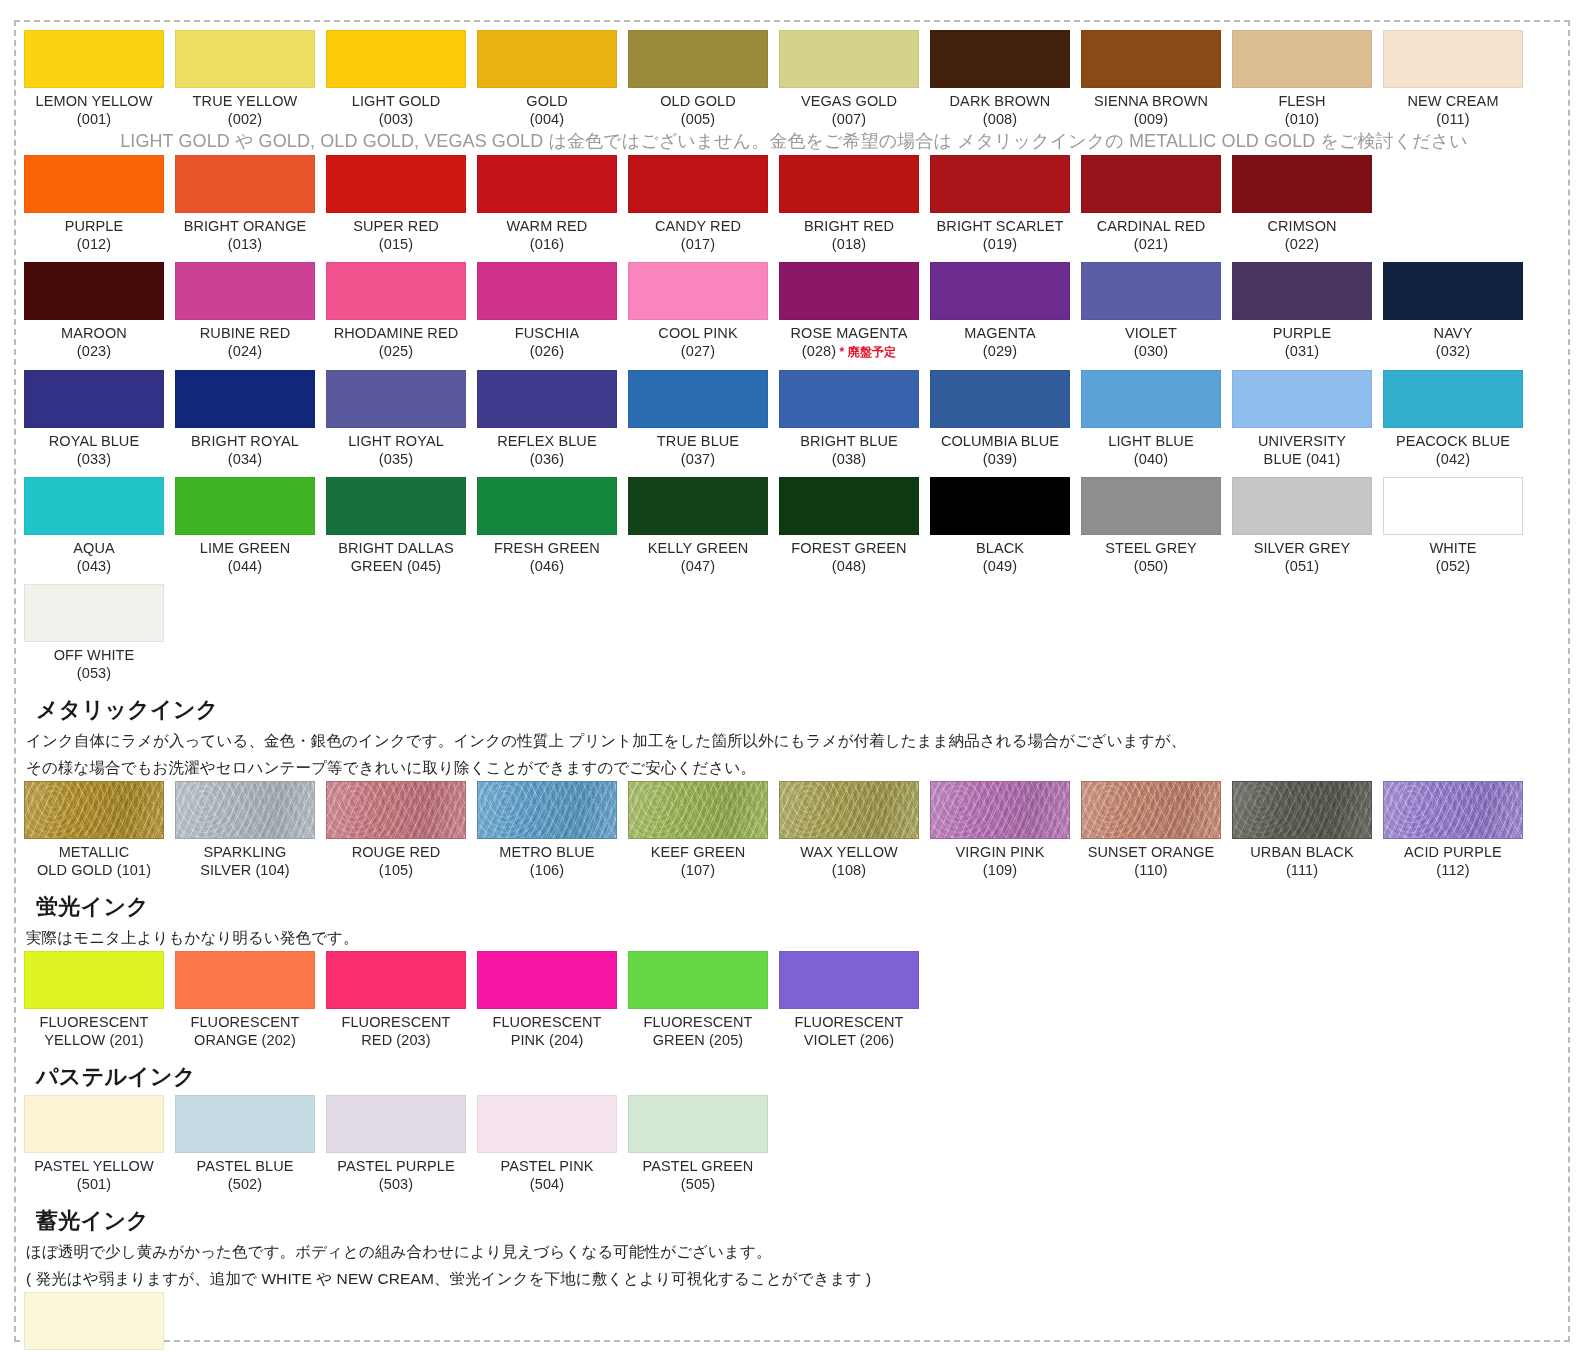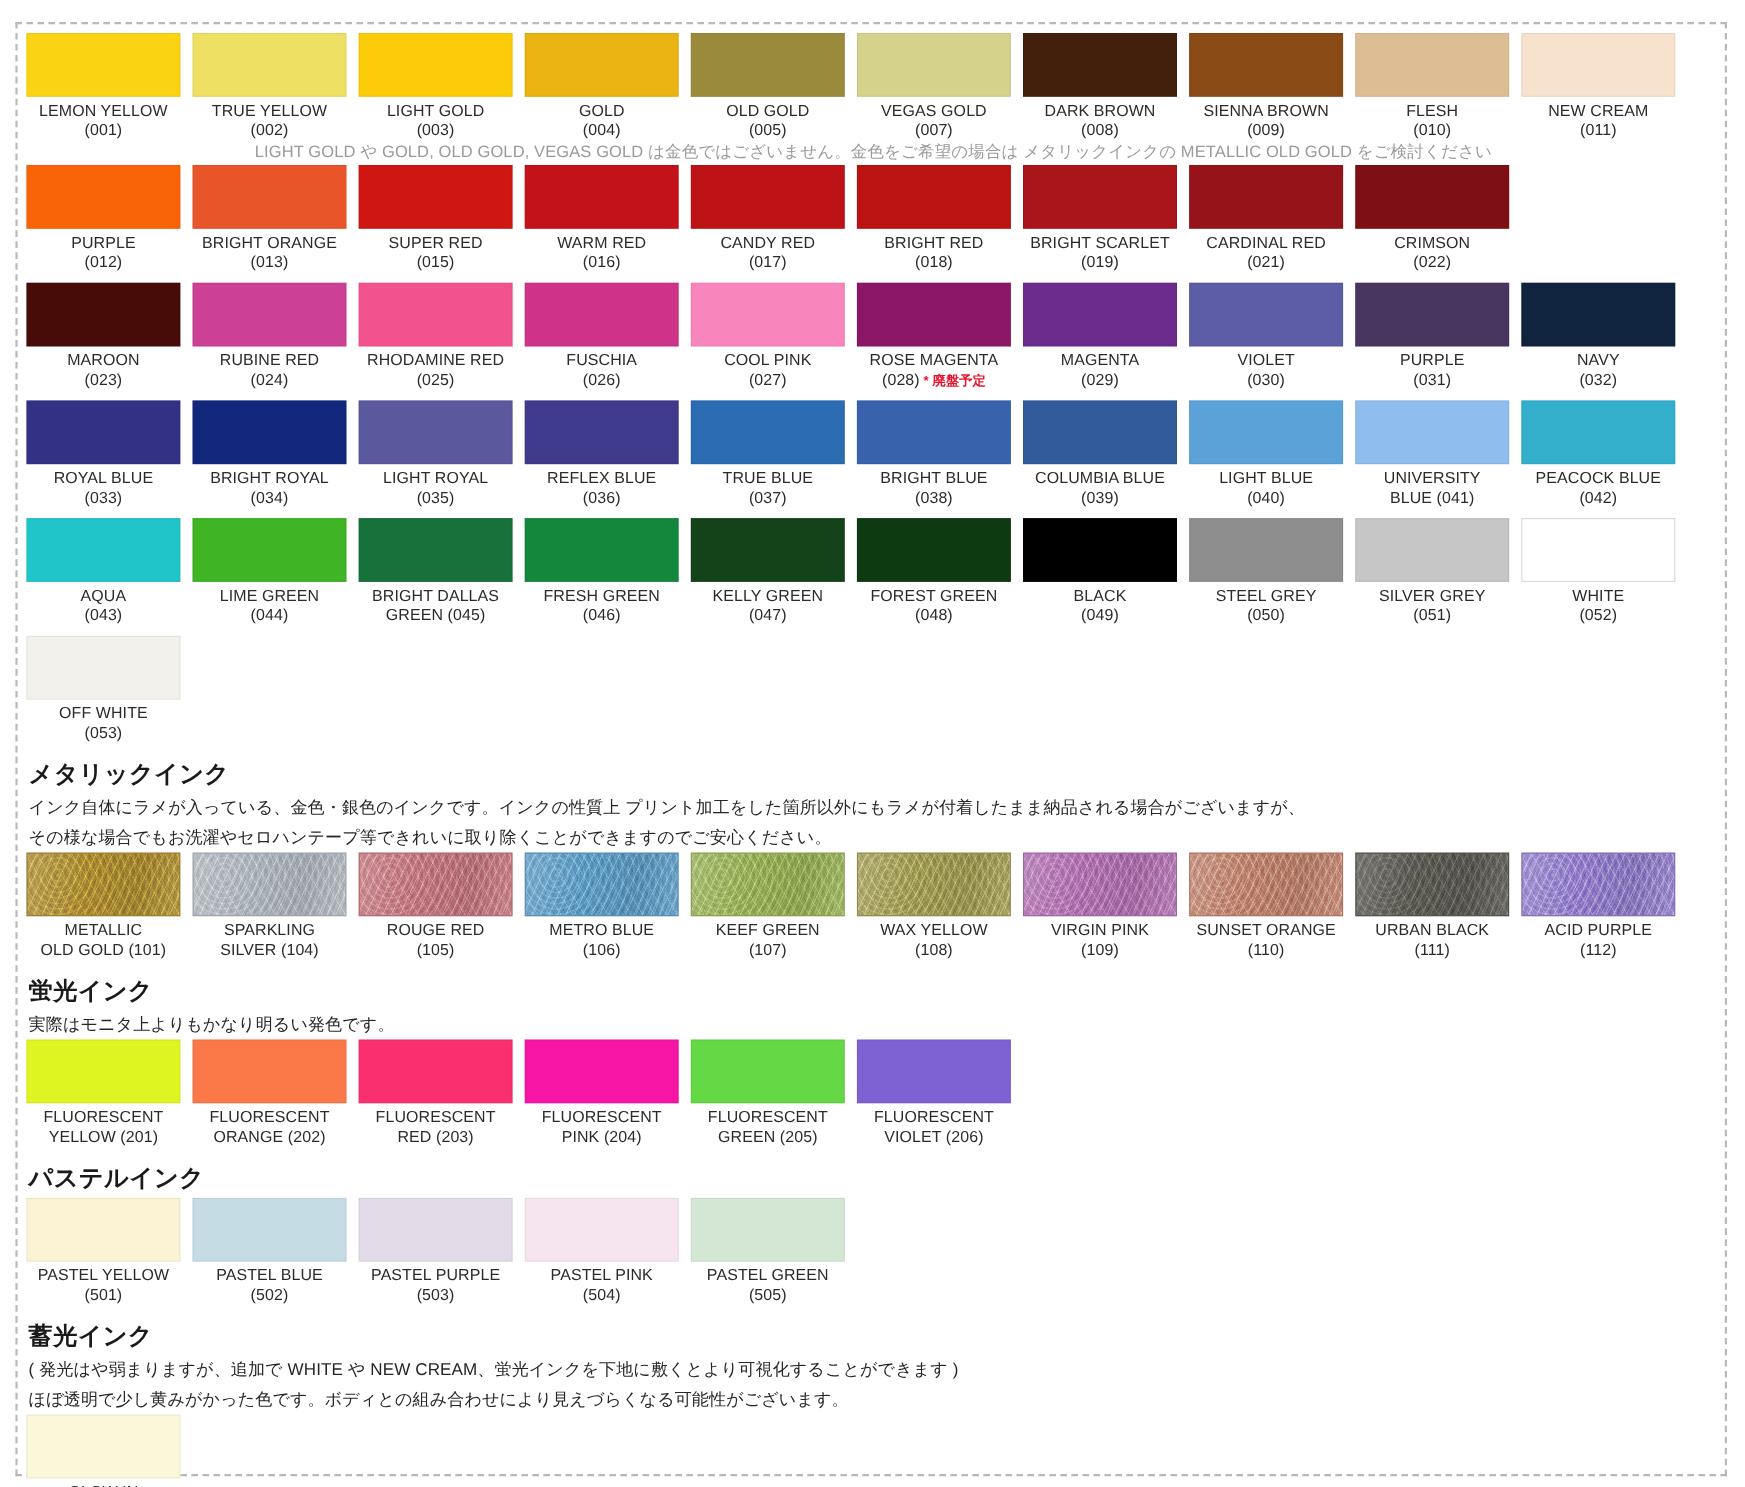--- a/index.html
+++ b/index.html
@@ -68,35 +68,35 @@
   .disc {
     color: #e8112d;
     font-size: 12px;
     font-weight: bold;
   }
 
   .row-gap   { height: 9px; }
 
   
   .goldnote {
-    font-size: 15px;
+    font-size: 18px;
     color: #9a9a9a;
     text-align: center;
     width: 1540px;
     padding-top: 1px;
     padding-bottom: 2px;
     letter-spacing: 0.1px;
   }
 
   
   .sec-h {
     font-size: 22px;
     font-weight: bold;
     color: #1a1a1a;
-    margin: 13px 0 3px 2px;
+    margin: 13px 0 3px 12px;
     letter-spacing: 0.3px;
   }
   .sec-p {
     font-size: 15.5px;
     line-height: 23px;
     color: #262626;
     margin: 4px 0 2px 2px;
     letter-spacing: 0.1px;
   }
 
@@ -451,22 +451,22 @@
           <div class="chip" style="background: rgb(246, 229, 238);"></div>
           <div class="cap"><div>PASTEL PINK</div><div>(504)</div></div>
         </div>
         <div class="cell">
           <div class="chip" style="background: rgb(212, 231, 212);"></div>
           <div class="cap"><div>PASTEL GREEN</div><div>(505)</div></div>
         </div>
       </div>
 
     <div class="sec-h">蓄光インク</div>
+    <div class="sec-p">ほぼ透明で少し黄みがかった色です。ボディとの組み合わせにより見えづらくなる可能性がございます。</div>
     <div class="sec-p">( 発光はや弱まりますが、追加で WHITE や NEW CREAM、蛍光インクを下地に敷くとより可視化することができます )</div>
-    <div class="sec-p">ほぼ透明で少し黄みがかった色です。ボディとの組み合わせにより見えづらくなる可能性がございます。</div>
     <div class="row" id="glow-row">
         <div class="cell">
           <div class="chip" style="background: rgb(250, 248, 216);"></div>
           <div class="cap"><div>GLOW IN</div><div>THE DARK (103)</div></div>
         </div>
       </div>
 
   </div>
 </div>
 

